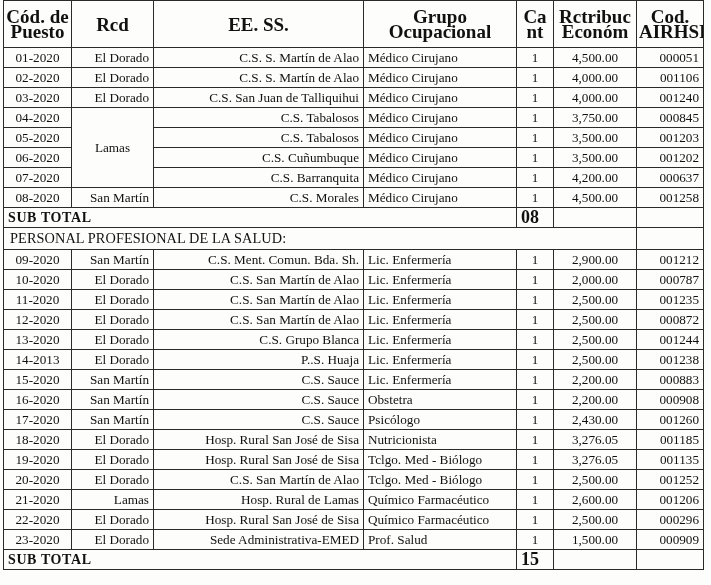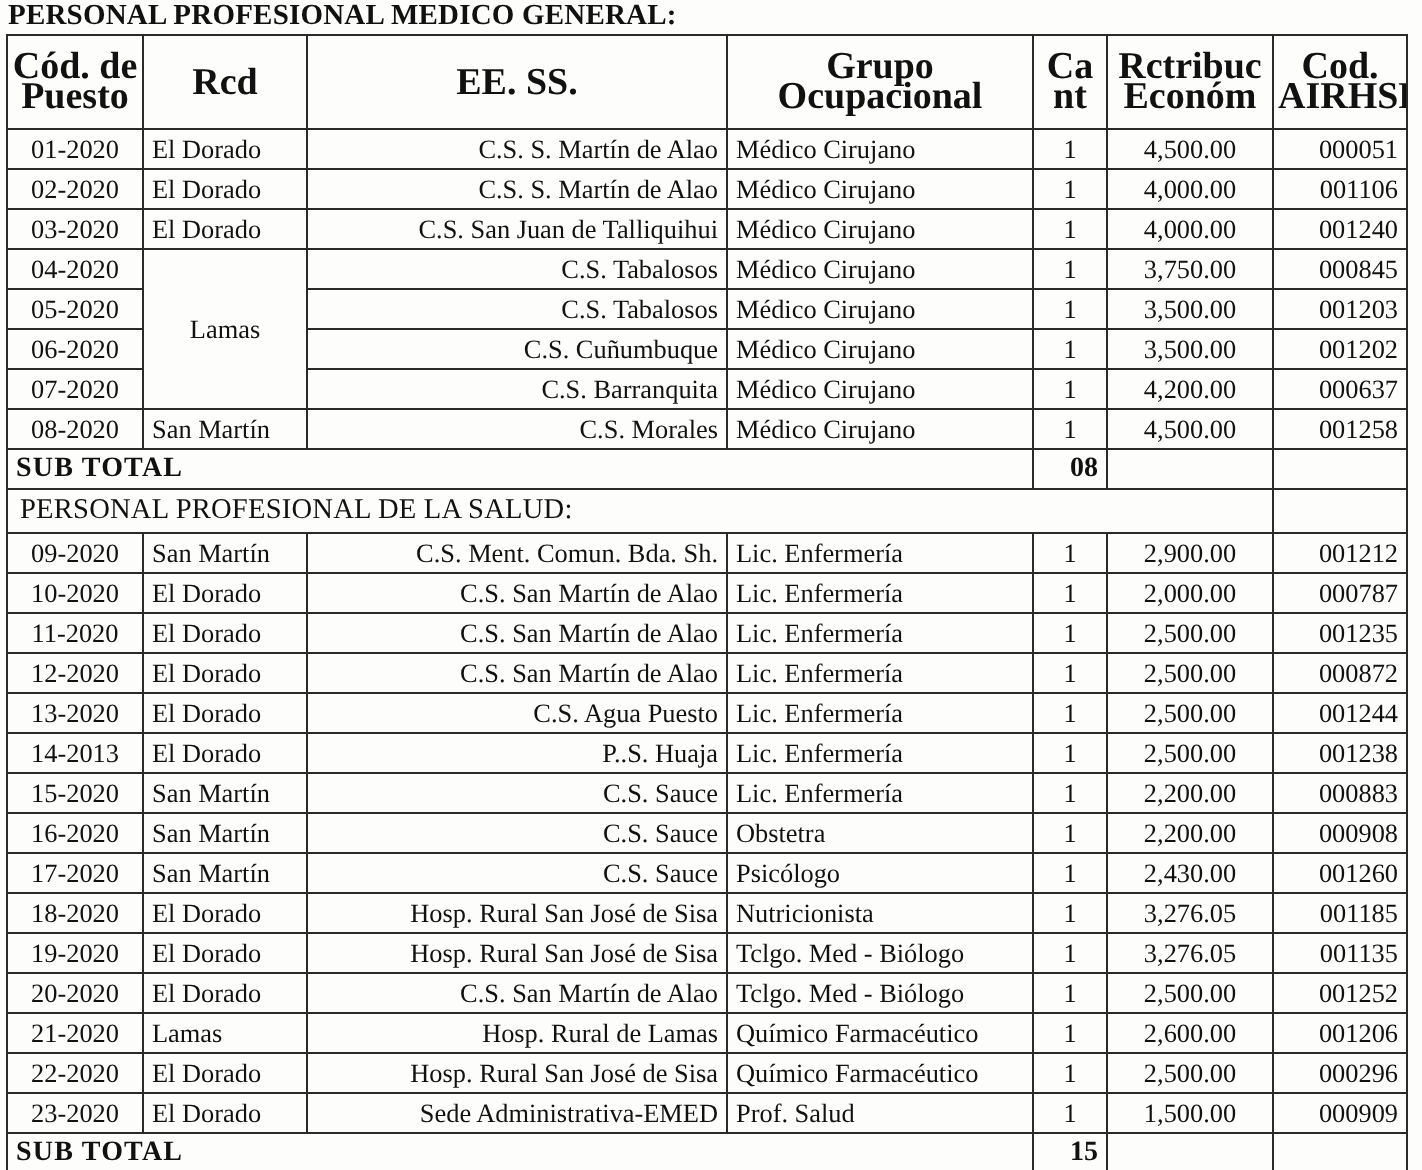--- a/index.html
+++ b/index.html
@@ -49,21 +49,21 @@
   table.grid thead th {
     font-weight: bold;
     text-align: center;
     font-size: 19px;
     line-height: 15px;
     height: 44px;
     padding: 1px 2px;
     white-space: normal;
   }
   .c-codigo { text-align: center; }
-  .c-rcd    { text-align: left; }
+  .c-rcd    { text-align: right; }
   .c-eess   { text-align: right; }
   .c-grupo  { text-align: left; }
   .c-cant   { text-align: center; }
   .c-retrib { text-align: center; }
   .c-airhsp { text-align: right; }
 
   td.merged-rcd {
     text-align: center;
     vertical-align: middle;
   }
@@ -76,31 +76,30 @@
     letter-spacing: 0.1px;
   }
   tr.subtotal-row td.subtotal-label {
     font-weight: bold;
     font-size: 14px;
     letter-spacing: 0.6px;
     padding-right: 6px;
   }
   tr.subtotal-row td.subtotal-value {
     font-weight: bold;
-    text-align: right;
-    font-size: 14px;
+    text-align: left;
+    font-size: 18px;
   }
   td.empty-cell { }
 </style>
 </head>
 <body>
 
 <div id="page">
 
-  <div class="section-title-top">PERSONAL PROFESIONAL MEDICO GENERAL:</div>
 
   <table class="grid">
     <colgroup>
       <col style="width:68px">
       <col style="width:82px">
       <col style="width:210px">
       <col style="width:153px">
       <col style="width:37px">
       <col style="width:83px">
       <col style="width:67px">
@@ -240,21 +239,21 @@
           <td class="c-rcd">El Dorado</td>
           <td class="c-eess">C.S. San Martín de Alao</td>
           <td class="c-grupo">Lic. Enfermería</td>
           <td class="c-cant">1</td>
           <td class="c-retrib">2,500.00</td>
           <td class="c-airhsp">000872</td>
         </tr>
         <tr>
           <td class="c-codigo">13-2020</td>
           <td class="c-rcd">El Dorado</td>
-          <td class="c-eess">C.S. Agua Puesto</td>
+          <td class="c-eess">C.S. Grupo Blanca</td>
           <td class="c-grupo">Lic. Enfermería</td>
           <td class="c-cant">1</td>
           <td class="c-retrib">2,500.00</td>
           <td class="c-airhsp">001244</td>
         </tr>
         <tr>
           <td class="c-codigo">14-2013</td>
           <td class="c-rcd">El Dorado</td>
           <td class="c-eess">P..S. Huaja</td>
           <td class="c-grupo">Lic. Enfermería</td>

